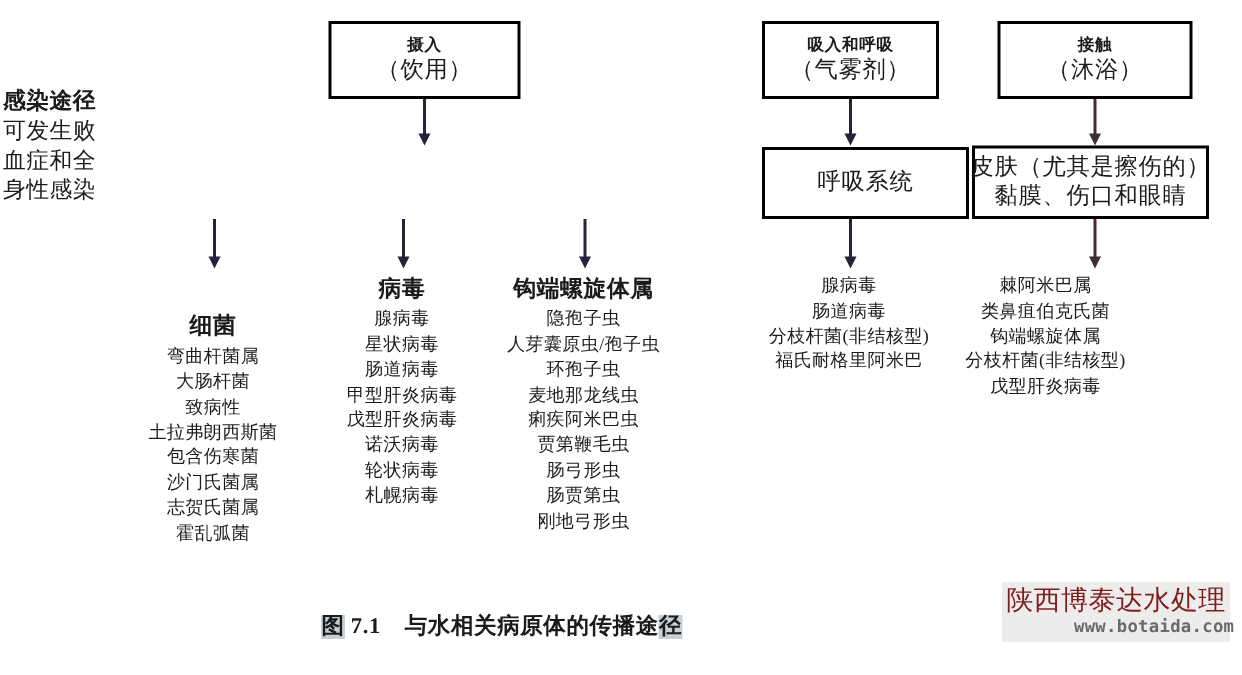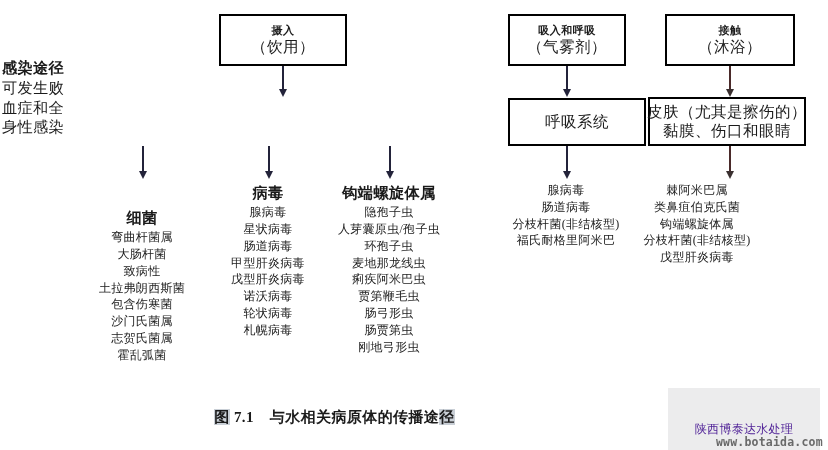--- a/index.html
+++ b/index.html
@@ -144,24 +144,23 @@
     left: 668px;
     top: 388px;
     width: 152px;
     background: #ececed;
     text-align: center;
     padding: 2px 0 3px 0;
     line-height: 1.18;
   }
   #watermark .wm-cn {
     display: block;
-    font-size: 12px;
-    color: #4c1d95;
-    letter-spacing: 0.3px;
-    margin-top: 32px;
+    font-size: 18px;
+    color: #7f1d1d;
+    letter-spacing: 0.3px;
   }
   #watermark .wm-url {
     display: block;
     font-family: "DejaVu Sans Mono", "Liberation Mono", monospace;
     font-size: 11.5px;
     font-weight: bold;
     color: #6a6a6a;
     letter-spacing: 0.2px;
     padding-left: 48px;
   }

